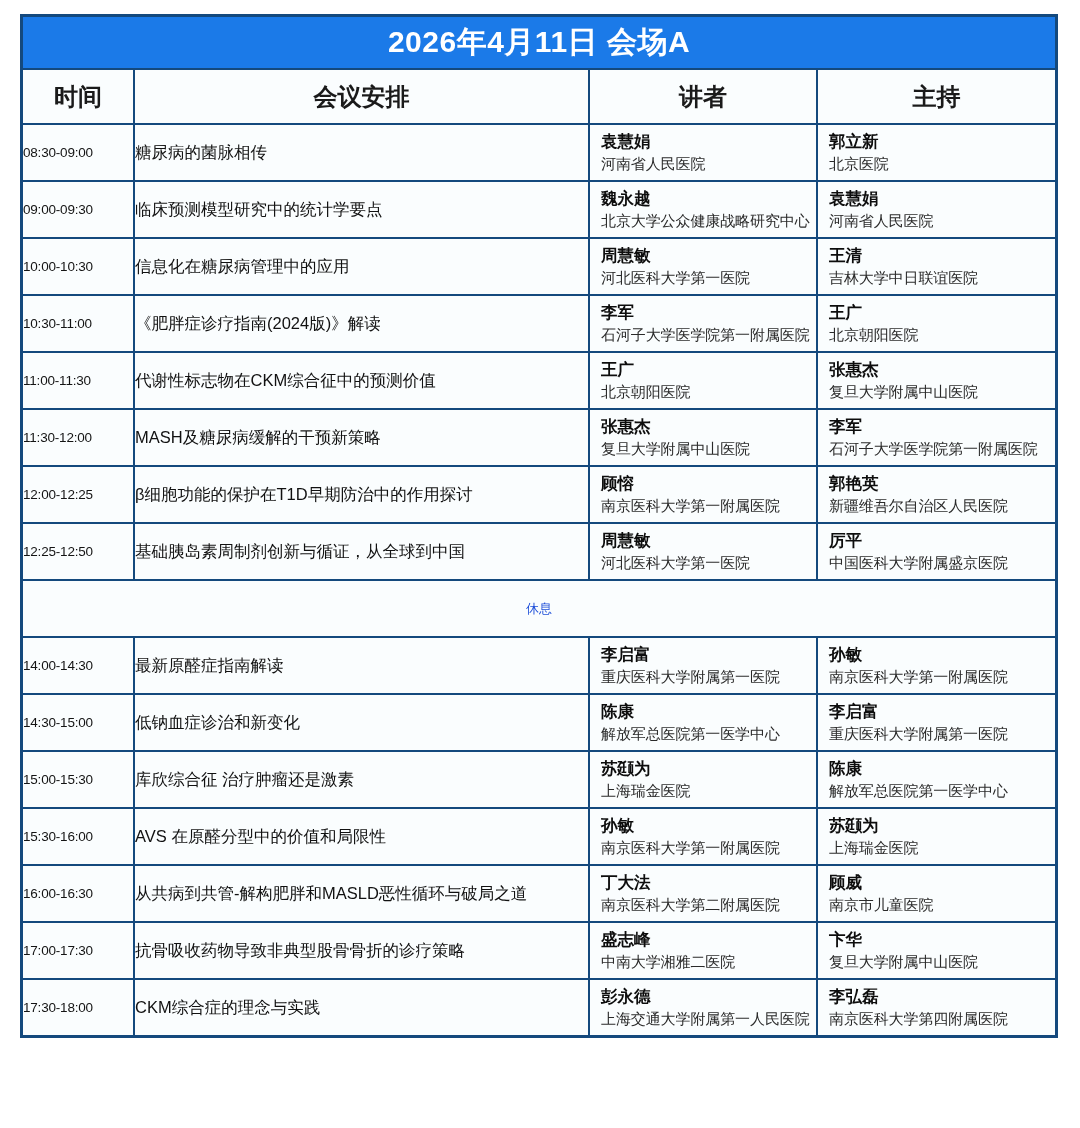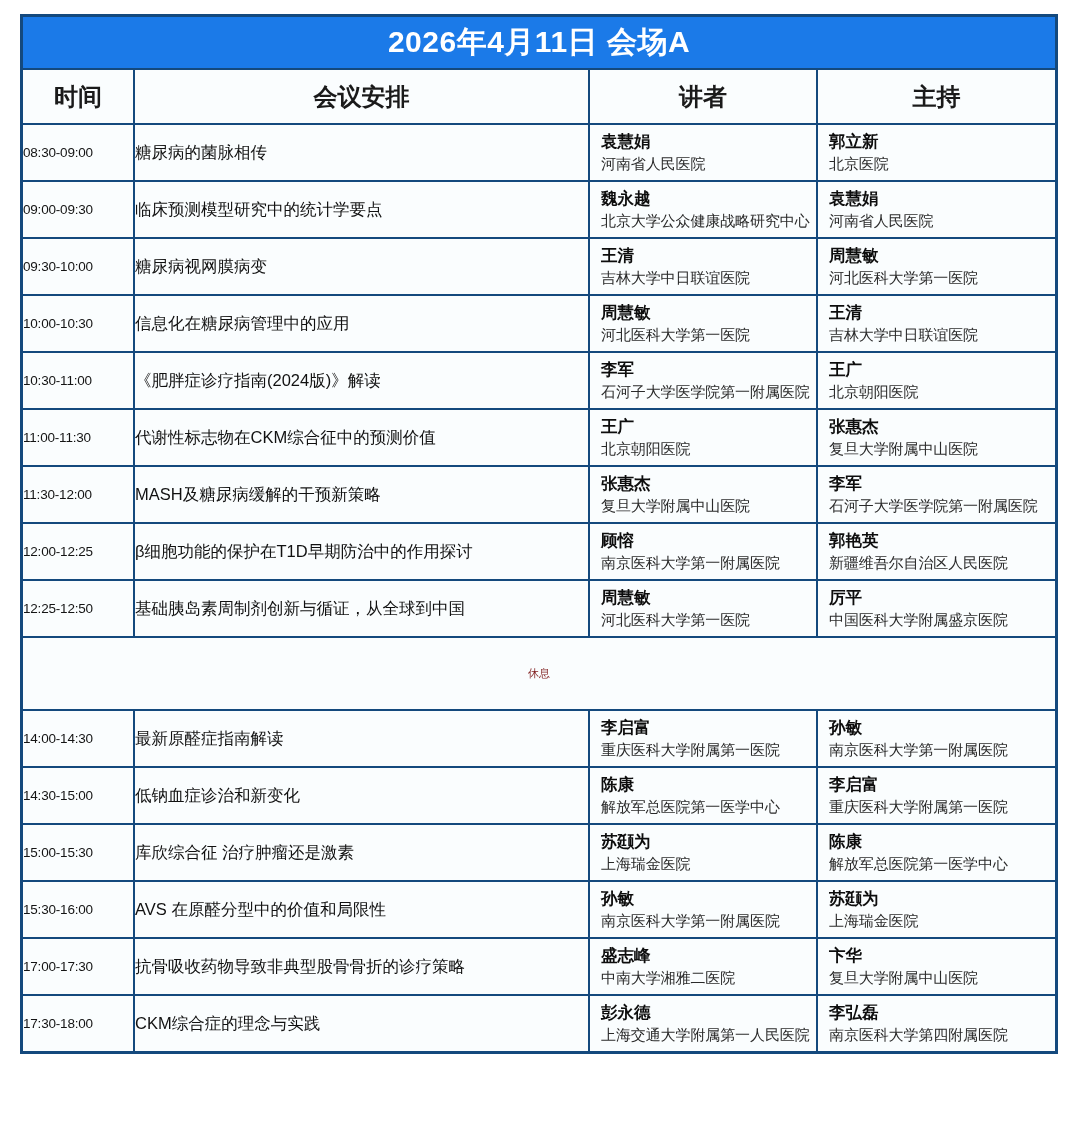--- a/index.html
+++ b/index.html
@@ -115,23 +115,23 @@
   }
 
   
   td.break-cell {
     border: 2px solid #14497d;
     border-left: none;
     border-right: none;
     background: #fafdfe;
     height: 55px;
     text-align: center;
-    font-size: 11px;
-    color: #7f1d1d;
-    padding: 8px;
+    font-size: 13px;
+    color: #1d4ed8;
+    padding: 0;
   }
 </style>
 </head>
 <body>
 
 <div id="schedule-root">
   <table class="sched">
     <colgroup>
       <col class="c-time">
       <col class="c-topic">
@@ -176,124 +176,108 @@
             </div>
           </td>
           <td class="cell">
             <div class="person">
               <span class="pname">袁慧娟</span>
               <span class="porg">河南省人民医院</span>
             </div>
           </td>
         </tr>
         <tr class="sched-row">
-          <td class="cell time-txt">09:30-10:00</td>
-          <td class="cell topic-txt">糖尿病视网膜病变</td>
+          <td class="cell time-txt">10:00-10:30</td>
+          <td class="cell topic-txt">信息化在糖尿病管理中的应用</td>
+          <td class="cell">
+            <div class="person">
+              <span class="pname">周慧敏</span>
+              <span class="porg">河北医科大学第一医院</span>
+            </div>
+          </td>
           <td class="cell">
             <div class="person">
               <span class="pname">王清</span>
               <span class="porg">吉林大学中日联谊医院</span>
             </div>
           </td>
+        </tr>
+        <tr class="sched-row">
+          <td class="cell time-txt">10:30-11:00</td>
+          <td class="cell topic-txt">《肥胖症诊疗指南(2024版)》解读</td>
+          <td class="cell">
+            <div class="person">
+              <span class="pname">李军</span>
+              <span class="porg">石河子大学医学院第一附属医院</span>
+            </div>
+          </td>
+          <td class="cell">
+            <div class="person">
+              <span class="pname">王广</span>
+              <span class="porg">北京朝阳医院</span>
+            </div>
+          </td>
+        </tr>
+        <tr class="sched-row">
+          <td class="cell time-txt">11:00-11:30</td>
+          <td class="cell topic-txt">代谢性标志物在CKM综合征中的预测价值</td>
+          <td class="cell">
+            <div class="person">
+              <span class="pname">王广</span>
+              <span class="porg">北京朝阳医院</span>
+            </div>
+          </td>
+          <td class="cell">
+            <div class="person">
+              <span class="pname">张惠杰</span>
+              <span class="porg">复旦大学附属中山医院</span>
+            </div>
+          </td>
+        </tr>
+        <tr class="sched-row">
+          <td class="cell time-txt">11:30-12:00</td>
+          <td class="cell topic-txt">MASH及糖尿病缓解的干预新策略</td>
+          <td class="cell">
+            <div class="person">
+              <span class="pname">张惠杰</span>
+              <span class="porg">复旦大学附属中山医院</span>
+            </div>
+          </td>
+          <td class="cell">
+            <div class="person">
+              <span class="pname">李军</span>
+              <span class="porg">石河子大学医学院第一附属医院</span>
+            </div>
+          </td>
+        </tr>
+        <tr class="sched-row">
+          <td class="cell time-txt">12:00-12:25</td>
+          <td class="cell topic-txt">β细胞功能的保护在T1D早期防治中的作用探讨</td>
+          <td class="cell">
+            <div class="person">
+              <span class="pname">顾愹</span>
+              <span class="porg">南京医科大学第一附属医院</span>
+            </div>
+          </td>
+          <td class="cell">
+            <div class="person">
+              <span class="pname">郭艳英</span>
+              <span class="porg">新疆维吾尔自治区人民医院</span>
+            </div>
+          </td>
+        </tr>
+        <tr class="sched-row">
+          <td class="cell time-txt">12:25-12:50</td>
+          <td class="cell topic-txt">基础胰岛素周制剂创新与循证，从全球到中国</td>
           <td class="cell">
             <div class="person">
               <span class="pname">周慧敏</span>
               <span class="porg">河北医科大学第一医院</span>
             </div>
           </td>
-        </tr>
-        <tr class="sched-row">
-          <td class="cell time-txt">10:00-10:30</td>
-          <td class="cell topic-txt">信息化在糖尿病管理中的应用</td>
-          <td class="cell">
-            <div class="person">
-              <span class="pname">周慧敏</span>
-              <span class="porg">河北医科大学第一医院</span>
-            </div>
-          </td>
-          <td class="cell">
-            <div class="person">
-              <span class="pname">王清</span>
-              <span class="porg">吉林大学中日联谊医院</span>
-            </div>
-          </td>
-        </tr>
-        <tr class="sched-row">
-          <td class="cell time-txt">10:30-11:00</td>
-          <td class="cell topic-txt">《肥胖症诊疗指南(2024版)》解读</td>
-          <td class="cell">
-            <div class="person">
-              <span class="pname">李军</span>
-              <span class="porg">石河子大学医学院第一附属医院</span>
-            </div>
-          </td>
-          <td class="cell">
-            <div class="person">
-              <span class="pname">王广</span>
-              <span class="porg">北京朝阳医院</span>
-            </div>
-          </td>
-        </tr>
-        <tr class="sched-row">
-          <td class="cell time-txt">11:00-11:30</td>
-          <td class="cell topic-txt">代谢性标志物在CKM综合征中的预测价值</td>
-          <td class="cell">
-            <div class="person">
-              <span class="pname">王广</span>
-              <span class="porg">北京朝阳医院</span>
-            </div>
-          </td>
-          <td class="cell">
-            <div class="person">
-              <span class="pname">张惠杰</span>
-              <span class="porg">复旦大学附属中山医院</span>
-            </div>
-          </td>
-        </tr>
-        <tr class="sched-row">
-          <td class="cell time-txt">11:30-12:00</td>
-          <td class="cell topic-txt">MASH及糖尿病缓解的干预新策略</td>
-          <td class="cell">
-            <div class="person">
-              <span class="pname">张惠杰</span>
-              <span class="porg">复旦大学附属中山医院</span>
-            </div>
-          </td>
-          <td class="cell">
-            <div class="person">
-              <span class="pname">李军</span>
-              <span class="porg">石河子大学医学院第一附属医院</span>
-            </div>
-          </td>
-        </tr>
-        <tr class="sched-row">
-          <td class="cell time-txt">12:00-12:25</td>
-          <td class="cell topic-txt">β细胞功能的保护在T1D早期防治中的作用探讨</td>
-          <td class="cell">
-            <div class="person">
-              <span class="pname">顾愹</span>
-              <span class="porg">南京医科大学第一附属医院</span>
-            </div>
-          </td>
-          <td class="cell">
-            <div class="person">
-              <span class="pname">郭艳英</span>
-              <span class="porg">新疆维吾尔自治区人民医院</span>
-            </div>
-          </td>
-        </tr>
-        <tr class="sched-row">
-          <td class="cell time-txt">12:25-12:50</td>
-          <td class="cell topic-txt">基础胰岛素周制剂创新与循证，从全球到中国</td>
-          <td class="cell">
-            <div class="person">
-              <span class="pname">周慧敏</span>
-              <span class="porg">河北医科大学第一医院</span>
-            </div>
-          </td>
           <td class="cell">
             <div class="person">
               <span class="pname">厉平</span>
               <span class="porg">中国医科大学附属盛京医院</span>
             </div>
           </td>
         </tr>
         <tr class="sched-row">
           <td class="break-cell" colspan="4">休息</td>
         </tr>
@@ -351,20 +335,36 @@
           <td class="cell">
             <div class="person">
               <span class="pname">孙敏</span>
               <span class="porg">南京医科大学第一附属医院</span>
             </div>
           </td>
           <td class="cell">
             <div class="person">
               <span class="pname">苏颋为</span>
               <span class="porg">上海瑞金医院</span>
+            </div>
+          </td>
+        </tr>
+        <tr class="sched-row">
+          <td class="cell time-txt">16:00-16:30</td>
+          <td class="cell topic-txt">从共病到共管-解构肥胖和MASLD恶性循环与破局之道</td>
+          <td class="cell">
+            <div class="person">
+              <span class="pname">丁大法</span>
+              <span class="porg">南京医科大学第二附属医院</span>
+            </div>
+          </td>
+          <td class="cell">
+            <div class="person">
+              <span class="pname">顾威</span>
+              <span class="porg">南京市儿童医院</span>
             </div>
           </td>
         </tr>
         <tr class="sched-row">
           <td class="cell time-txt">17:00-17:30</td>
           <td class="cell topic-txt">抗骨吸收药物导致非典型股骨骨折的诊疗策略</td>
           <td class="cell">
             <div class="person">
               <span class="pname">盛志峰</span>
               <span class="porg">中南大学湘雅二医院</span>

